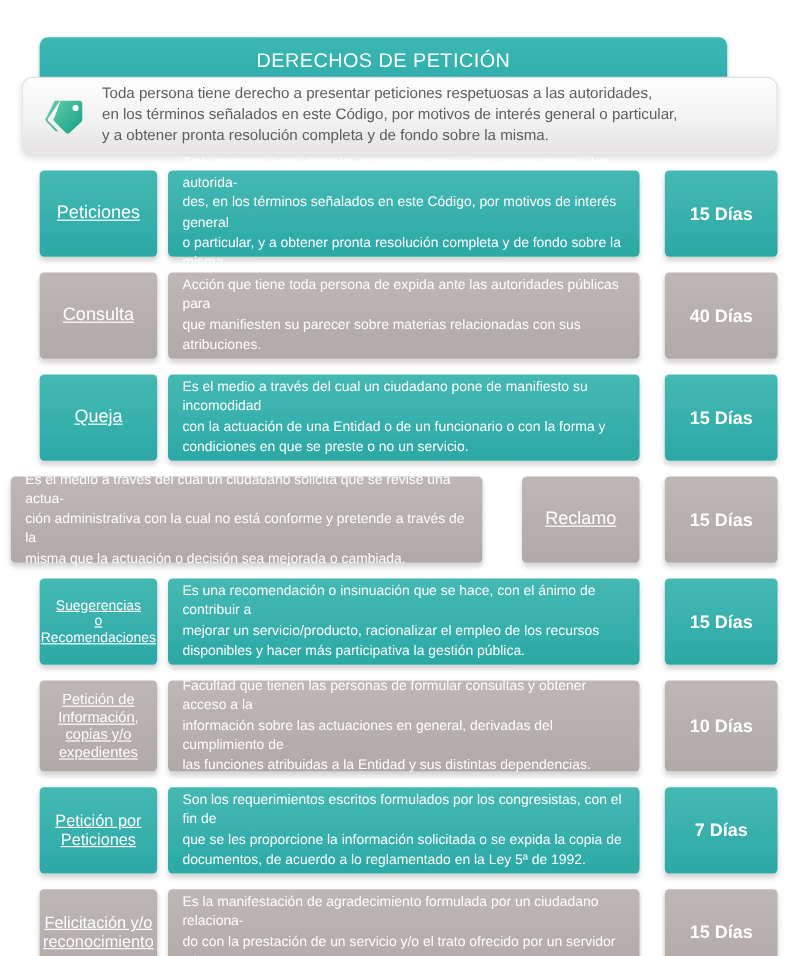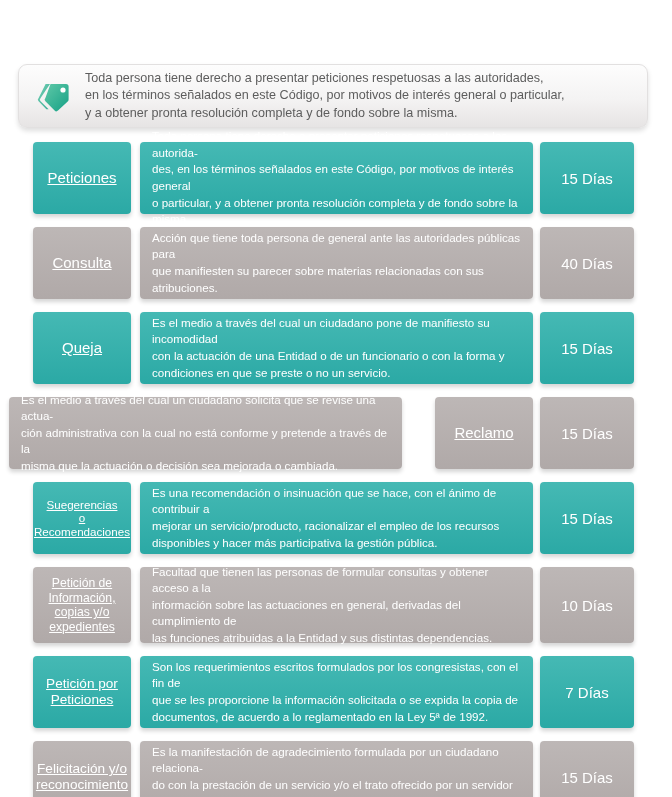--- a/index.html
+++ b/index.html
@@ -141,32 +141,36 @@
     width: 393px;
     height: 100%;
     font-size: 11.6px;
     line-height: 16.6px;
     padding: 0 12px;
     align-items: center;
     white-space: pre-line;
   }
 
   .cell-days {
-    margin-left: 7px;
+    margin-left: 21px;
     width: 94px;
     height: 100%;
     justify-content: center;
     font-size: 15px;
+    font-weight: bold;
   }
 </style>
 </head>
 <body>
 
 <div class="page">
 
+  <div class="header-wrap">
+    <div class="header-bar">DERECHOS DE PETICIÓN</div>
+  </div>
 
   <div class="intro-panel">
     <div class="intro-icon">
       <svg width="38" height="38" viewBox="0 0 38 38" aria-hidden="true">
         <defs>
           <linearGradient id="tagGrad" x1="0" y1="0" x2="1" y2="1">
             <stop offset="0%" stop-color="#5fc9a8"></stop>
             <stop offset="100%" stop-color="#16a085"></stop>
           </linearGradient>
         </defs>
@@ -185,21 +189,21 @@
     <div class="row">
       <div class="cell cell-label teal">Peticiones</div>
       <div class="cell cell-desc teal">Toda persona tiene derecho a presentar peticiones respetuosas a las autorida-
 des, en los términos señalados en este Código, por motivos de interés general
 o particular, y a obtener pronta resolución completa y de fondo sobre la misma.</div>
       <div class="cell cell-days teal">15 Días</div>
     </div>
 
     <div class="row">
       <div class="cell cell-label gray">Consulta</div>
-      <div class="cell cell-desc gray">Acción que tiene toda persona de general ante las autoridades públicas para
+      <div class="cell cell-desc gray">Acción que tiene toda persona de expida ante las autoridades públicas para
 que manifiesten su parecer sobre materias relacionadas con sus atribuciones.</div>
       <div class="cell cell-days gray">40 Días</div>
     </div>
 
     <div class="row">
       <div class="cell cell-label teal">Queja</div>
       <div class="cell cell-desc teal">Es el medio a través del cual un ciudadano pone de manifiesto su incomodidad
 con la actuación de una Entidad o de un funcionario o con la forma y
 condiciones en que se preste o no un servicio.</div>
       <div class="cell cell-days teal">15 Días</div>

